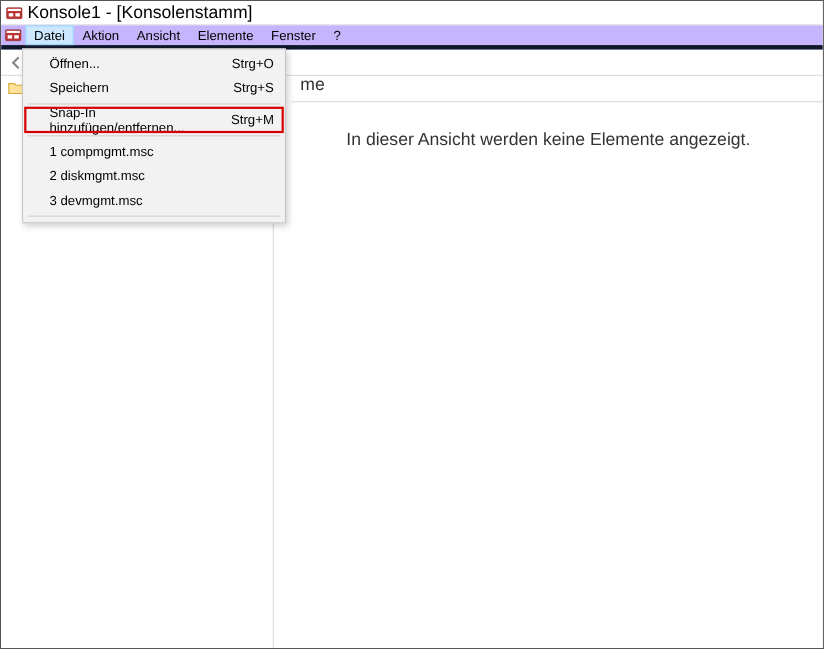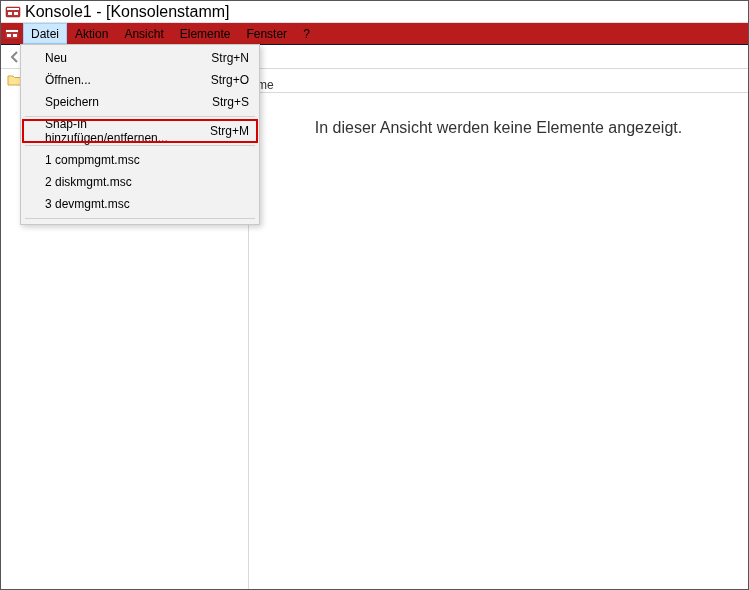--- a/index.html
+++ b/index.html
@@ -24,22 +24,22 @@
     width: 16px; height: 16px;
     margin-right: 4px;
     display: inline-flex;
     align-items: center; justify-content: center;
   }
   .titlebar .title { color: #000; font-size: 16px; }
   .menubar {
     height: 22px;
     display: flex;
     align-items: stretch;
-    background: #b91c1c;
-    border-bottom: 1px solid #0f172a;
+    background: #c4b5fd;
+    border-bottom: 4px solid #0f172a;
     position: relative;
     padding-left: 2px;
   }
   .menubar .app-icon {
     width: 18px;
     display: inline-flex; align-items: center; justify-content: center;
     margin-right: 2px;
   }
   .menu-item {
     padding: 0 8px;
@@ -89,24 +89,25 @@
   }
   .content-pane {
     flex: 1;
     background: #fff;
     display: flex;
     flex-direction: column;
   }
   .content-header {
     height: 24px;
     border-bottom: 1px solid #d9d9d9;
-    display: flex; align-items: flex-end;
+    display: flex; align-items: flex-start;
     padding-left: 8px;
-    font-size: 12px;
+    font-size: 16px;
     color: #333;
+    margin-left: 16px;
   }
   .content-body {
     flex: 1;
     display: flex;
     align-items: flex-start;
     justify-content: center;
     padding-top: 26px;
     color: #333;
     font-size: 16px;
   }
@@ -219,24 +220,20 @@
       <span>me</span>
     </div>
     <div class="content-body">
       <span>In dieser Ansicht werden keine Elemente angezeigt.</span>
     </div>
   </div>
 </div>
 
 <div class="dropdown">
   <div class="dd-item">
-    <span>Neu</span>
-    <span class="shortcut">Strg+N</span>
-  </div>
-  <div class="dd-item">
     <span>Öffnen...</span>
     <span class="shortcut">Strg+O</span>
   </div>
   <div class="dd-item">
     <span>Speichern</span>
     <span class="shortcut">Strg+S</span>
   </div>
   <div class="dd-sep"></div>
   <div class="dd-item highlighted">
     <span>Snap-In hinzufügen/entfernen...</span>

